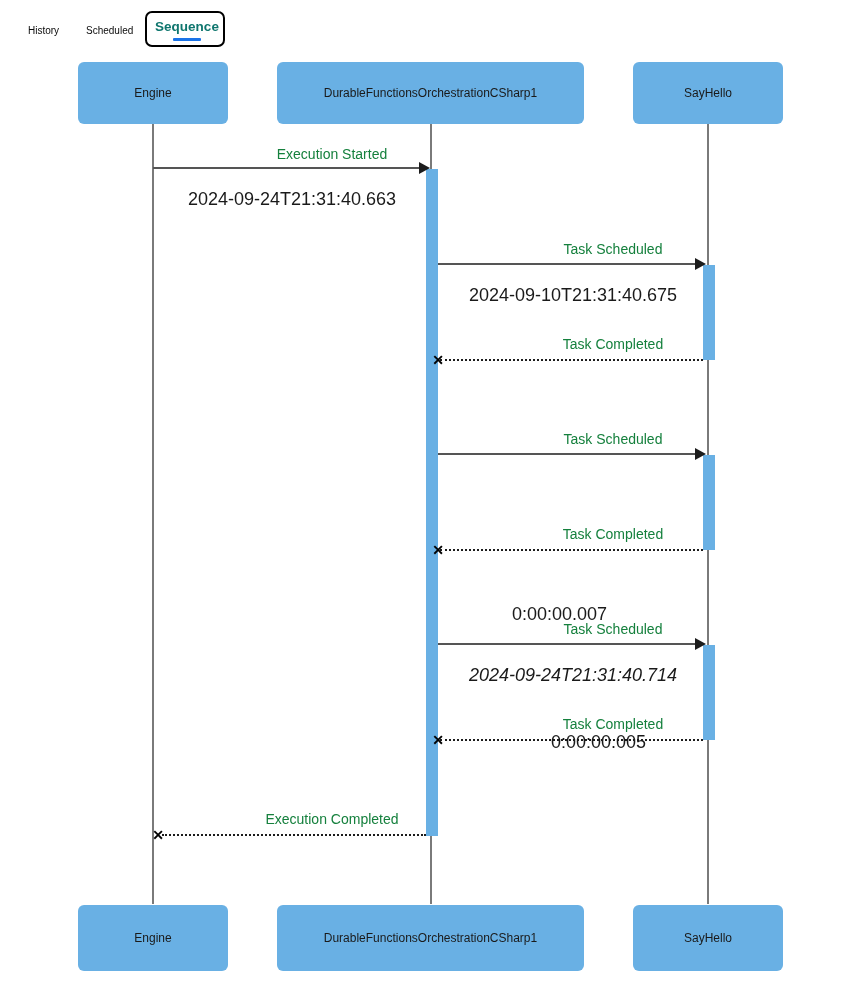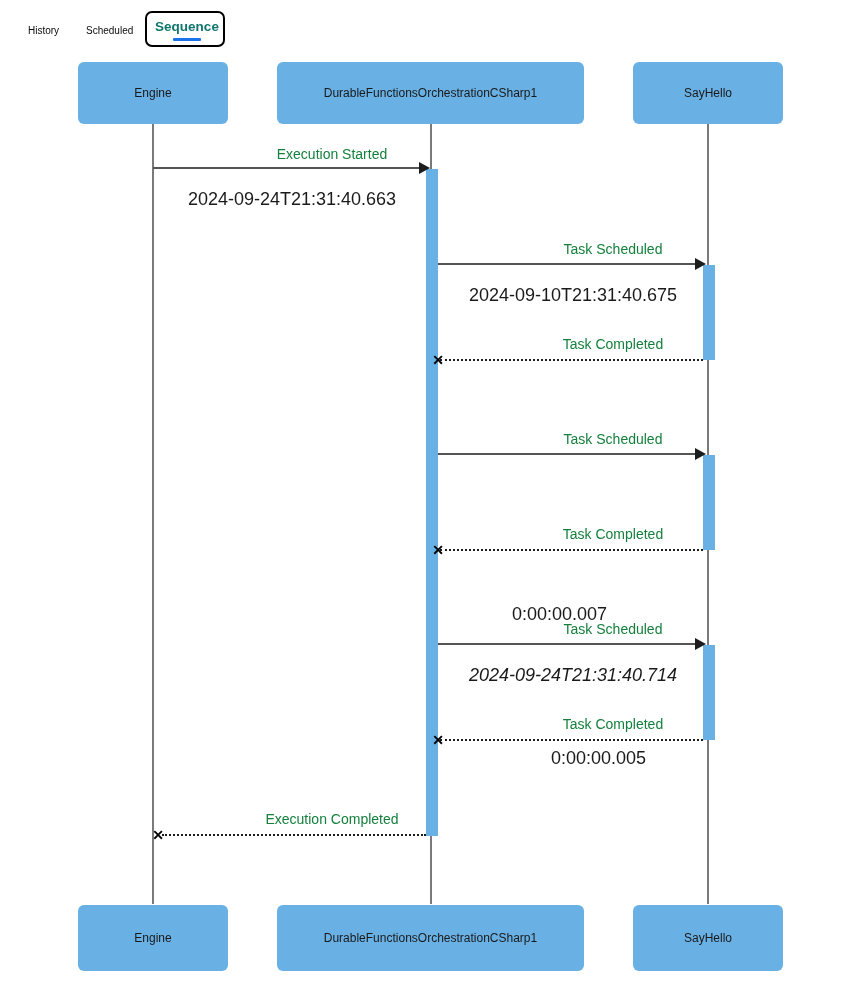--- a/index.html
+++ b/index.html
@@ -202,21 +202,21 @@
   <div class="msg-sub" style="left:438px; top:605px; width:243px;">0:00:00.007</div>
 
   <div class="msg-label" style="left:438px; top:620px; width:270px;">Task Scheduled</div>
   <div class="msg-line" style="left:438px; top:643px; width:258px;"></div>
   <div class="arrowhead" style="left:695px; top:638px;"></div>
   <div class="msg-sub" style="left:438px; top:666px; width:270px;font-style:italic;">2024-09-24T21:31:40.714</div>
 
   <div class="msg-label" style="left:438px; top:715px; width:270px;">Task Completed</div>
   <div class="msg-line dotted" style="left:440px; top:739px; width:263px;"></div>
   <div class="xmark" style="left:432px; top:734px;">✕</div>
-  <div class="msg-sub" style="left:438px; top:749px; width:321px;">0:00:00.005</div>
+  <div class="msg-sub" style="left:438px; top:733px; width:321px;">0:00:00.005</div>
 
   <div class="msg-label" style="left:153px; top:810px; width:278px;">Execution Completed</div>
   <div class="msg-line dotted" style="left:162px; top:834px; width:264px;"></div>
   <div class="xmark" style="left:152px; top:829px;">✕</div>
 
   <div class="pbox" style="left:78px; top:905px; width:150px; height:66px;">
     <span>Engine</span>
   </div>
   <div class="pbox" style="left:277px; top:905px; width:307px; height:66px;">
     <span>DurableFunctionsOrchestrationCSharp1</span>

